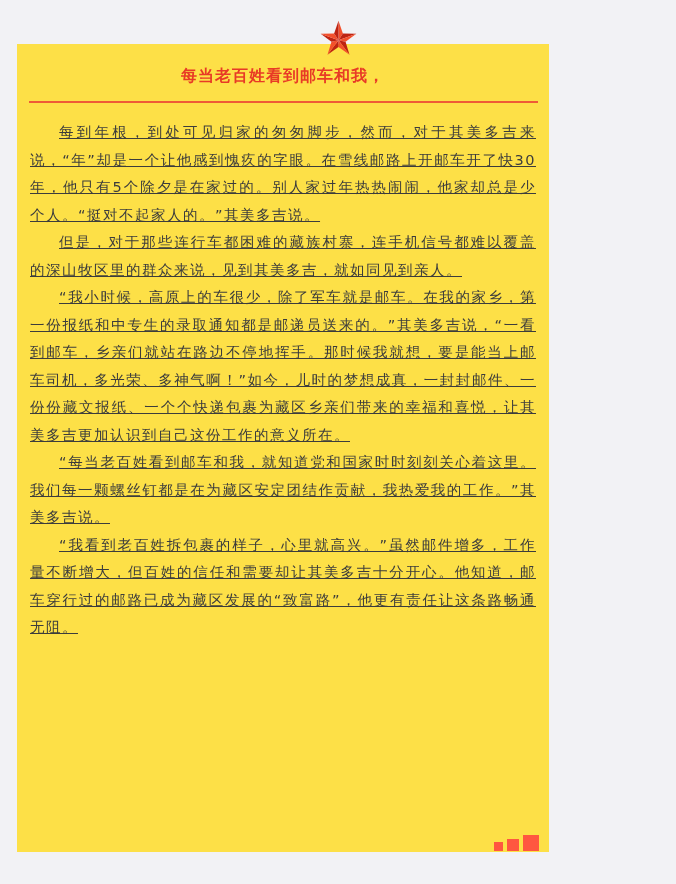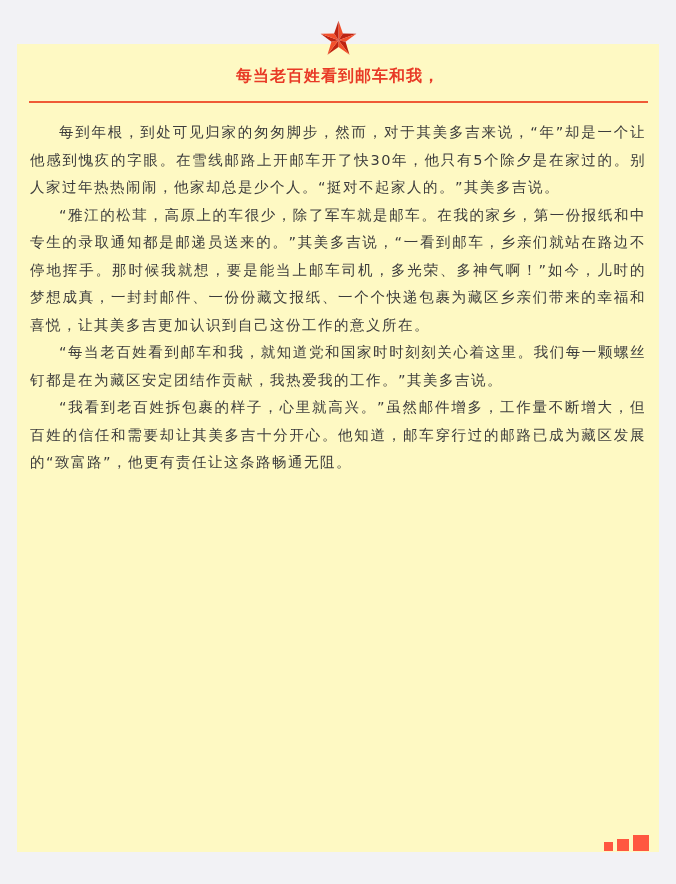--- a/index.html
+++ b/index.html
@@ -6,22 +6,22 @@
   body{
     width:676px;height:884px;
     background:#F2F2F5;
     font-family:"DejaVu Sans","Liberation Sans",sans-serif;
     position:relative;
     overflow:hidden;
   }
   .card{
     position:absolute;
     left:17px;top:44px;
-    width:642px;height:808px;
-    background:#fef9c3;
+    width:532px;height:808px;
+    background:#fde047;
     box-sizing:border-box;
   }
   .star{
     position:absolute;
     left:319px;top:20px;
     width:39px;height:39px;
     z-index:3;
   }
   .headline{
     padding-top:17px;
@@ -42,20 +42,21 @@
     color:#3C3C3C;
     font-size:14.5px;
     line-height:27.5px;
     letter-spacing:1.5px;
     text-align:justify;
     text-justify:inter-character;
   }
   .body-text p{
     margin:0;
     text-indent:2em;
+    text-decoration:underline;
   }
   .squares{
     position:absolute;
     right:10px;bottom:1px;
     display:flex;
     align-items:flex-end;
     gap:4px;
   }
   .sq{background:#FF5740;display:block;}
   .sq1{width:9px;height:9px;}
@@ -68,21 +69,22 @@
 <div class="card">
 
   <div class="headline">
     <div>每当老百姓看到邮车和我，</div>
   </div>
 
   <hr class="sep">
 
   <div class="body-text">
     <p>每到年根，到处可见归家的匆匆脚步，然而，对于其美多吉来说，“年”却是一个让他感到愧疚的字眼。在雪线邮路上开邮车开了快30年，他只有5个除夕是在家过的。别人家过年热热闹闹，他家却总是少个人。“挺对不起家人的。”其美多吉说。</p>
-    <p>“雅江的松茸，高原上的车很少，除了军车就是邮车。在我的家乡，第一份报纸和中专生的录取通知都是邮递员送来的。”其美多吉说，“一看到邮车，乡亲们就站在路边不停地挥手。那时候我就想，要是能当上邮车司机，多光荣、多神气啊！”如今，儿时的梦想成真，一封封邮件、一份份藏文报纸、一个个快递包裹为藏区乡亲们带来的幸福和喜悦，让其美多吉更加认识到自己这份工作的意义所在。</p>
+    <p>但是，对于那些连行车都困难的藏族村寨，连手机信号都难以覆盖的深山牧区里的群众来说，见到其美多吉，就如同见到亲人。</p>
+    <p>“我小时候，高原上的车很少，除了军车就是邮车。在我的家乡，第一份报纸和中专生的录取通知都是邮递员送来的。”其美多吉说，“一看到邮车，乡亲们就站在路边不停地挥手。那时候我就想，要是能当上邮车司机，多光荣、多神气啊！”如今，儿时的梦想成真，一封封邮件、一份份藏文报纸、一个个快递包裹为藏区乡亲们带来的幸福和喜悦，让其美多吉更加认识到自己这份工作的意义所在。</p>
     <p>“每当老百姓看到邮车和我，就知道党和国家时时刻刻关心着这里。我们每一颗螺丝钉都是在为藏区安定团结作贡献，我热爱我的工作。”其美多吉说。</p>
     <p>“我看到老百姓拆包裹的样子，心里就高兴。”虽然邮件增多，工作量不断增大，但百姓的信任和需要却让其美多吉十分开心。他知道，邮车穿行过的邮路已成为藏区发展的“致富路”，他更有责任让这条路畅通无阻。</p>
   </div>
 
   <div class="squares">
     <span class="sq sq1"></span>
     <span class="sq sq2"></span>
     <span class="sq sq3"></span>
   </div>
 

